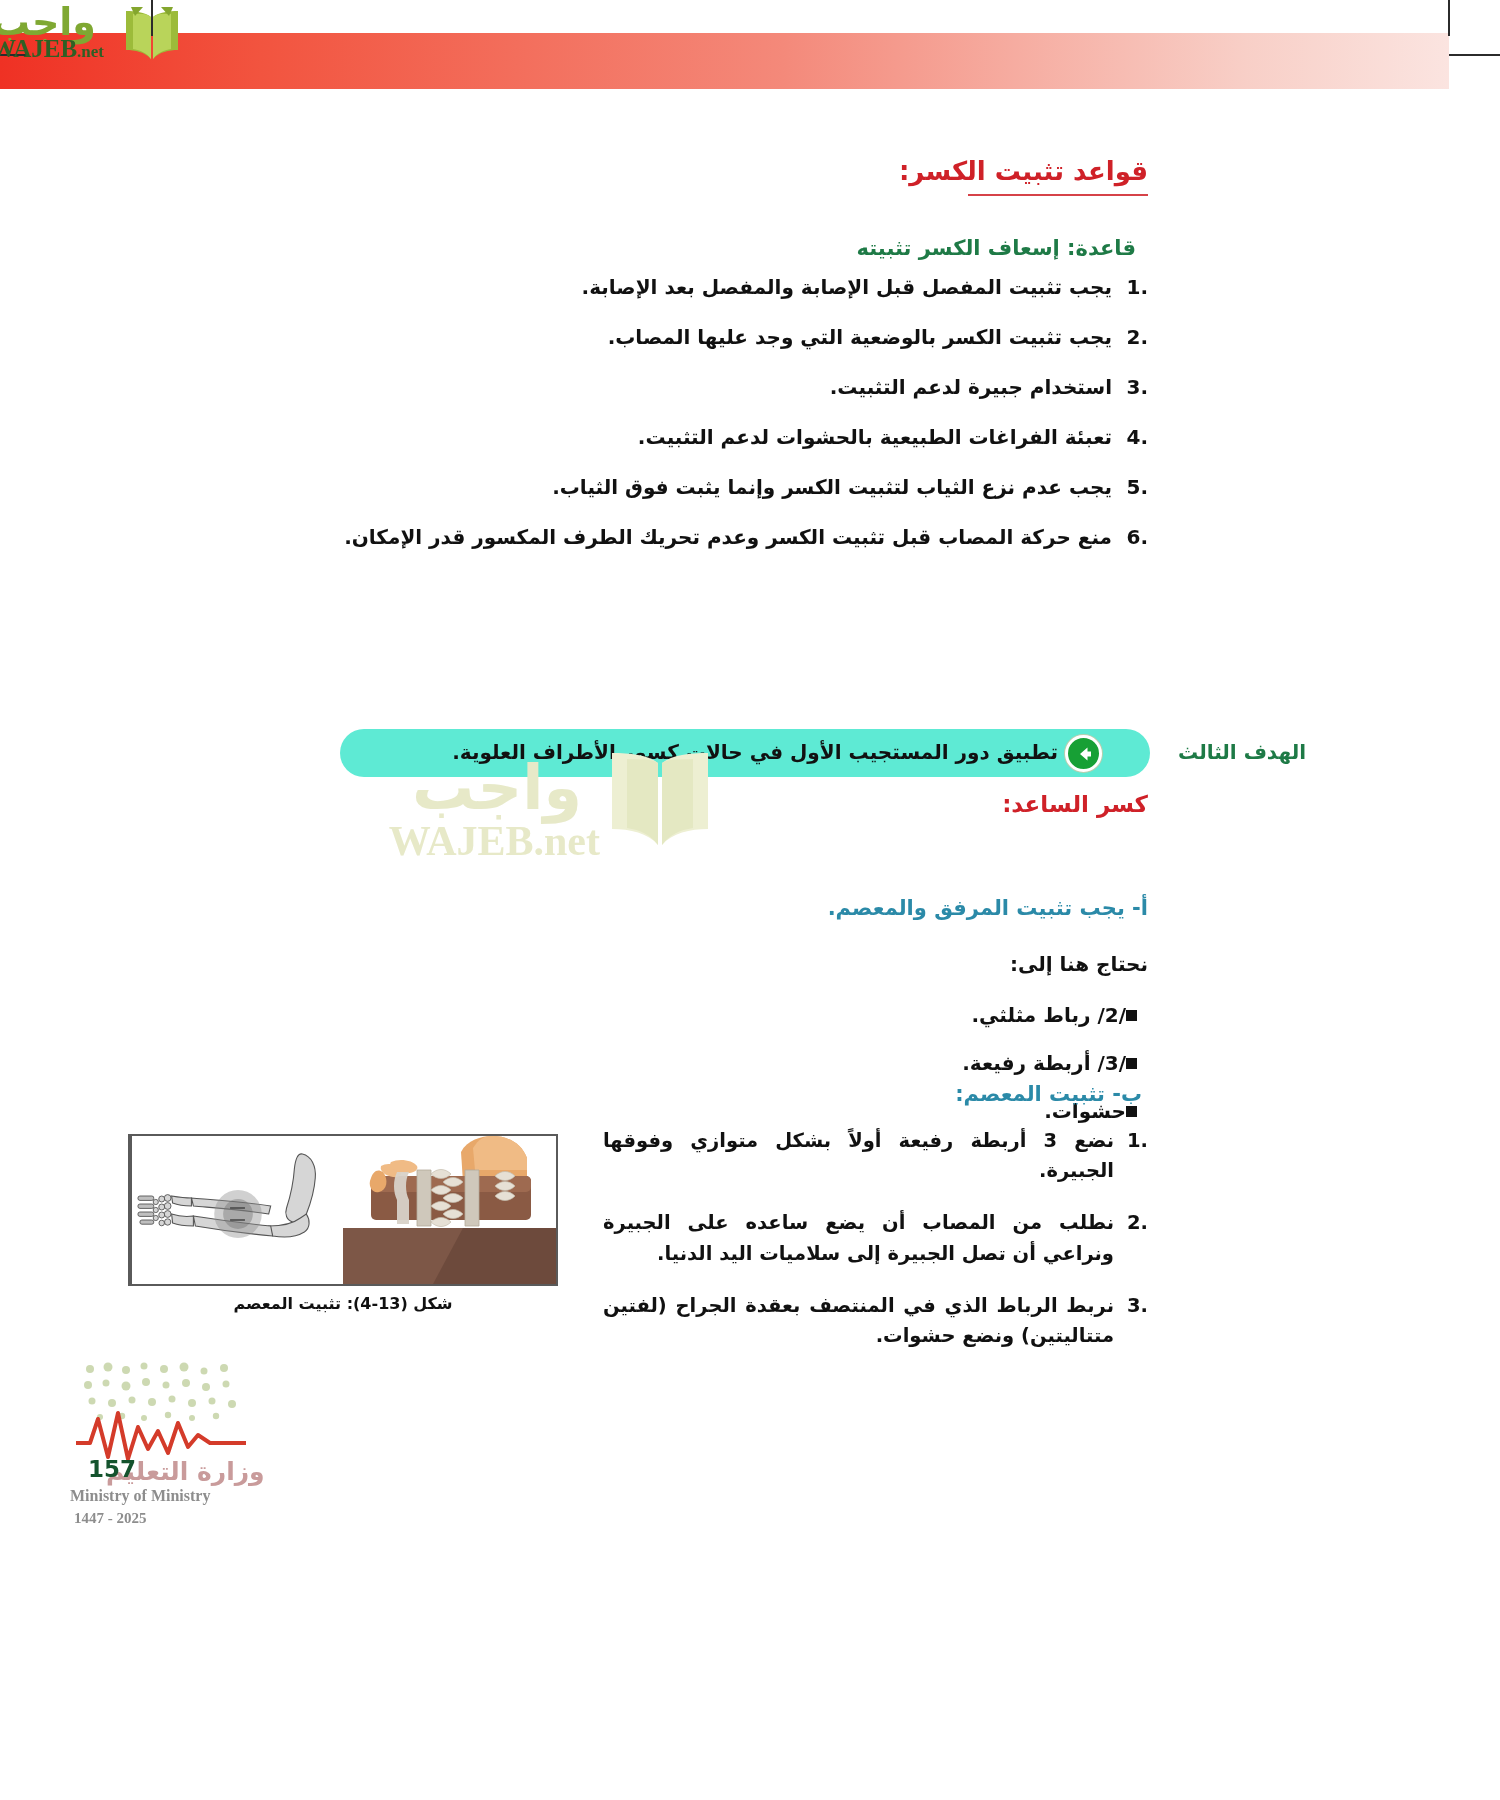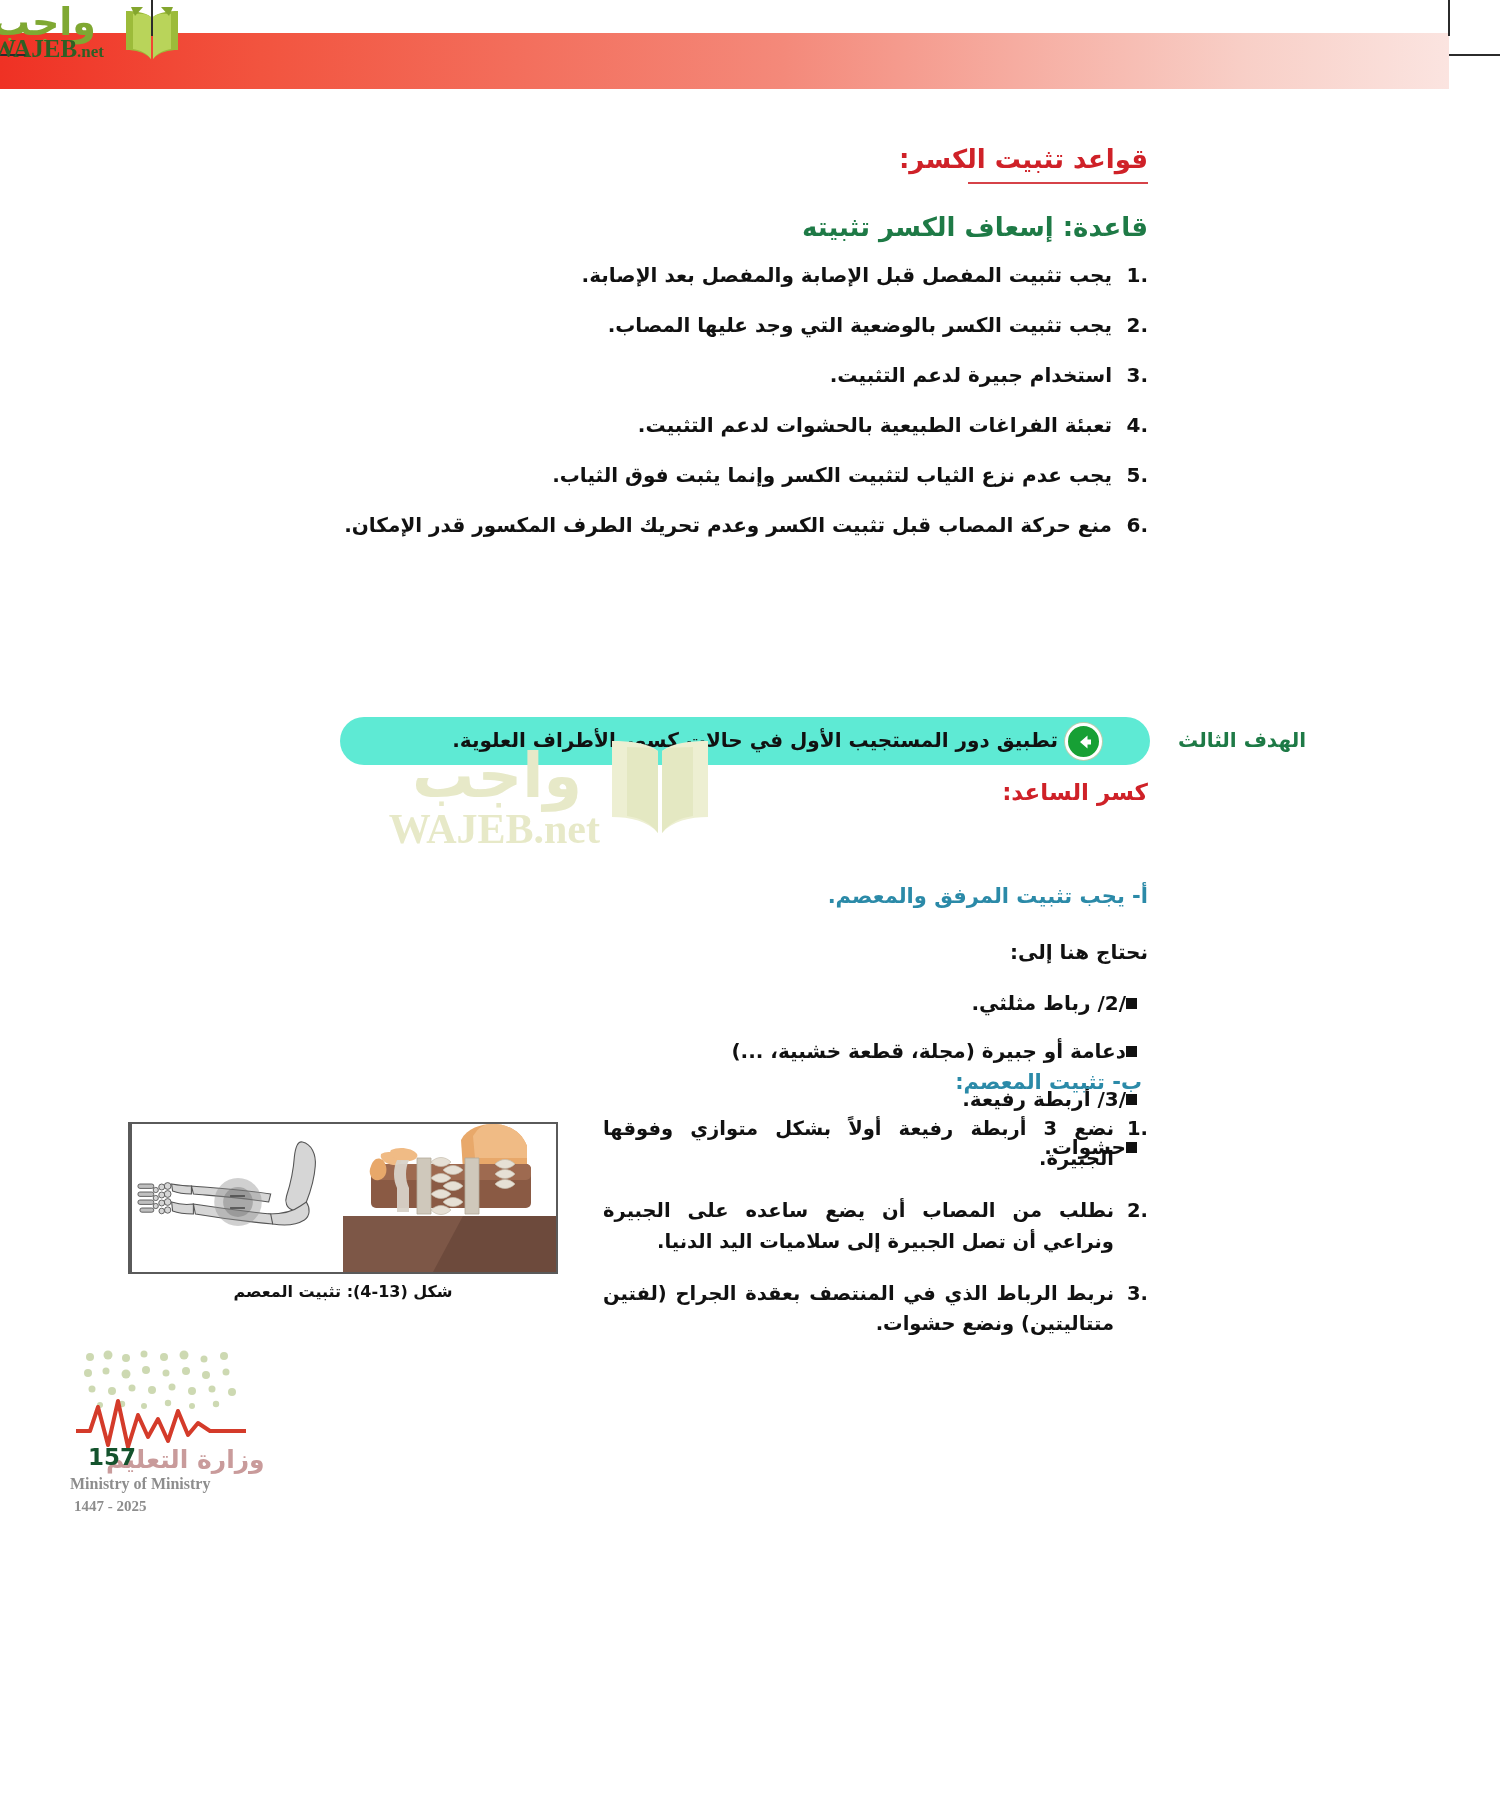--- a/index.html
+++ b/index.html
@@ -31,37 +31,37 @@
   }
   .logo-en {
     position:absolute; right:84px; top:33px;
     font-size:25px; font-weight:bold; color:#2f5f24;
     font-family:"Liberation Serif", serif; white-space:nowrap;
   }
   .logo-en .net { font-size:17px; }
   .book-icon { position:absolute; left:113px; top:3px; width:62px; height:56px; }
 
   
-  .content { position:absolute; left:0; top:4px; width:1500px; height:1540px; }
+  .content { position:absolute; left:0; top:16px; width:1500px; height:1540px; }
 
   .rtl { direction:rtl; text-align:right; }
 
   h1.sec-title {
     position:absolute; right:352px; top:140px; margin:0;
     font-size:26px; font-weight:bold; color:#cf2128;
     font-family:"DejaVu Sans", sans-serif;
   }
   .title-underline {
     position:absolute; right:352px; top:178px; width:180px; height:2px;
     background:#cf2128; opacity:.85;
   }
 
   h2.rule-head {
-    position:absolute; right:352px; top:208px; margin:0;
-    font-size:26px; font-weight:bold; color:#1e7a46;
+    position:absolute; right:352px; top:208px; margin:12px;
+    font-size:21px; font-weight:bold; color:#1e7a46;
     font-family:"DejaVu Sans", sans-serif;
   }
 
   
   ol.rules {
     position:absolute; right:352px; top:258px; width:820px;
     margin:0; padding:0; list-style:none;
   }
   ol.rules li {
     display:flex; flex-direction:row; justify-content:flex-start;
@@ -264,26 +264,20 @@
   <h2 class="red-sub">كسر الساعد:</h2>
 
   <h3 class="blue-sub-a">أ- يجب تثبيت المرفق والمعصم.</h3>
   <div class="need-line">نحتاج هنا إلى:</div>
   <ul class="needs" id="needs-list">
       <li>
         <span class="sq">
           <i></i>
         </span>
         <span class="txt">/2/ رباط مثلثي.</span>
-      </li>
-      <li>
-        <span class="sq">
-          <i></i>
-        </span>
-        <span class="txt">دعامة أو جبيرة (مجلة، قطعة خشبية، ...)</span>
       </li>
       <li>
         <span class="sq">
           <i></i>
         </span>
         <span class="txt">/3/ أربطة رفيعة.</span>
       </li>
       <li>
         <span class="sq">
           <i></i>

